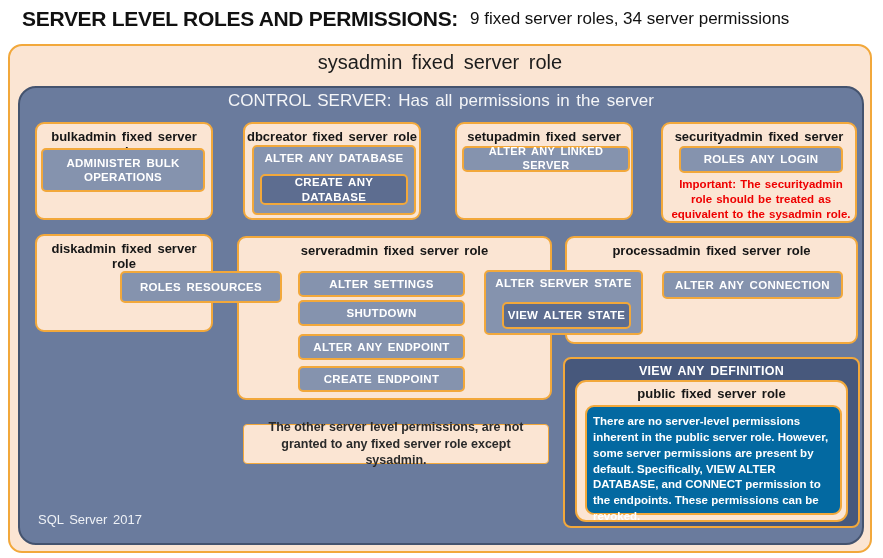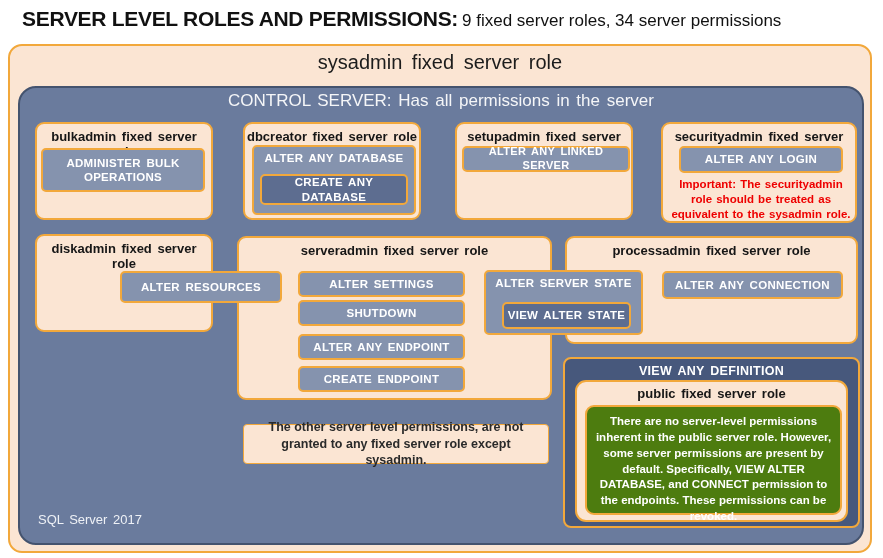--- a/index.html
+++ b/index.html
@@ -3,21 +3,21 @@
 <meta charset="utf-8">
 <style>
   * { margin:0; padding:0; box-sizing:border-box; }
   body { background:#ffffff; font-family:"Liberation Sans", sans-serif; }
   .canvas {
     position:relative; width:883px; height:558px; background:#ffffff;
     overflow:hidden;
   }
   .abs { position:absolute; }
 
-  .title-bar { left:22px; top:7px; display:flex; align-items:flex-end; gap:4px; white-space:nowrap; }
+  .title-bar { left:22px; top:7px; display:flex; align-items:center; gap:12px; white-space:nowrap; }
   .title-main { font-size:21px; font-weight:bold; color:#111; letter-spacing:-0.3px; }
   .title-sub  { font-size:17px; color:#111; }
 
   .peach {
     background:#fbe5d3; border:2px solid #f2a83b; border-radius:9px;
   }
   .role-title {
     position:absolute; left:0; right:0; text-align:center;
     font-size:13px; font-weight:bold; color:#161616; word-spacing:2px;
   }
@@ -51,22 +51,22 @@
     display:flex; align-items:center; justify-content:center;
   }
   .vad-box {
     background:#47587c; border:2px solid #f2a83b; border-radius:8px;
   }
   .vad-label {
     position:absolute; left:0; right:0; top:5px; text-align:center;
     color:#ffffff; font-weight:bold; font-size:12.5px; letter-spacing:0.3px; word-spacing:2px;
   }
   .public-note {
-    position:absolute; background:#4d7c0f; border:2px solid #f2a83b; border-radius:9px;
-    color:#ffffff; font-weight:bold; font-size:11.5px; line-height:1.38; text-align:center;
+    position:absolute; background:#0369a1; border:2px solid #f2a83b; border-radius:9px;
+    color:#ffffff; font-weight:bold; font-size:11.5px; line-height:1.38; text-align:left;
     padding:7px 6px;
   }
   .footer-label {
     left:38px; top:512px; color:#eef1f6; font-size:13px; word-spacing:2px;
   }
 </style>
 </head>
 <body>
 
 <div class="canvas">
@@ -93,38 +93,38 @@
     <div class="perm perm-dark" style="left:15px; top:50px; width:148px; height:31px;">CREATE ANY DATABASE</div>
   </div>
 
   <div class="abs peach" style="left:455px; top:122px; width:178px; height:98px;">
     <div class="role-title" style="top:5px;">setupadmin fixed server role</div>
     <div class="perm" style="left:5px; top:22px; width:168px; height:26px; font-size:11px;">ALTER ANY LINKED SERVER</div>
   </div>
 
   <div class="abs peach" style="left:661px; top:122px; width:196px; height:101px;">
     <div class="role-title" style="top:5px;">securityadmin fixed server role</div>
-    <div class="perm" style="left:16px; top:22px; width:164px; height:27px;">ALTER ANY LOGIN</div>
+    <div class="perm" style="left:16px; top:22px; width:164px; height:27px;">ROLES ANY LOGIN</div>
     <div class="warning-note" style="left:5px; top:53px; width:186px;">Important: The securityadmin role should be treated as equivalent to the sysadmin role.</div>
   </div>
 
   <div class="abs peach" style="left:35px; top:234px; width:178px; height:98px;padding-left:36px;">
     <div class="role-title" style="top:5px;">diskadmin fixed server role</div>
   </div>
 
   <div class="abs peach" style="left:237px; top:236px; width:315px; height:164px;">
     <div class="role-title" style="top:5px;">serveradmin fixed server role</div>
   </div>
 
   <div class="abs peach" style="left:565px; top:236px; width:293px; height:108px;">
     <div class="role-title" style="top:5px;">processadmin fixed server role</div>
     <div class="perm" style="left:95px; top:33px; width:181px; height:28px;">ALTER ANY CONNECTION</div>
   </div>
 
-  <div class="perm" style="left:120px; top:271px; width:162px; height:32px;">ALTER RESOURCES</div>
+  <div class="perm" style="left:120px; top:271px; width:162px; height:32px;">ROLES RESOURCES</div>
 
   <div class="perm" style="left:298px; top:271px; width:167px; height:26px;">ALTER SETTINGS</div>
   <div class="perm" style="left:298px; top:300px; width:167px; height:26px;">SHUTDOWN</div>
   <div class="perm" style="left:298px; top:366px; width:167px; height:26px;">CREATE ENDPOINT</div>
   <div class="perm" style="left:298px; top:334px; width:167px; height:26px;">ALTER ANY ENDPOINT</div>
 
   <div class="perm perm-top" style="left:484px; top:270px; width:159px; height:65px;">ALTER SERVER STATE</div>
   <div class="perm perm-dark" style="left:502px; top:302px; width:129px; height:27px;">VIEW ALTER STATE</div>
 
   <div class="abs peach plain-note" style="left:243px; top:424px; width:306px; height:40px; border-width:1.5px; border-radius:4px; padding:10px 8px;">The other server level permissions, are not granted to any fixed server role except sysadmin.</div>

